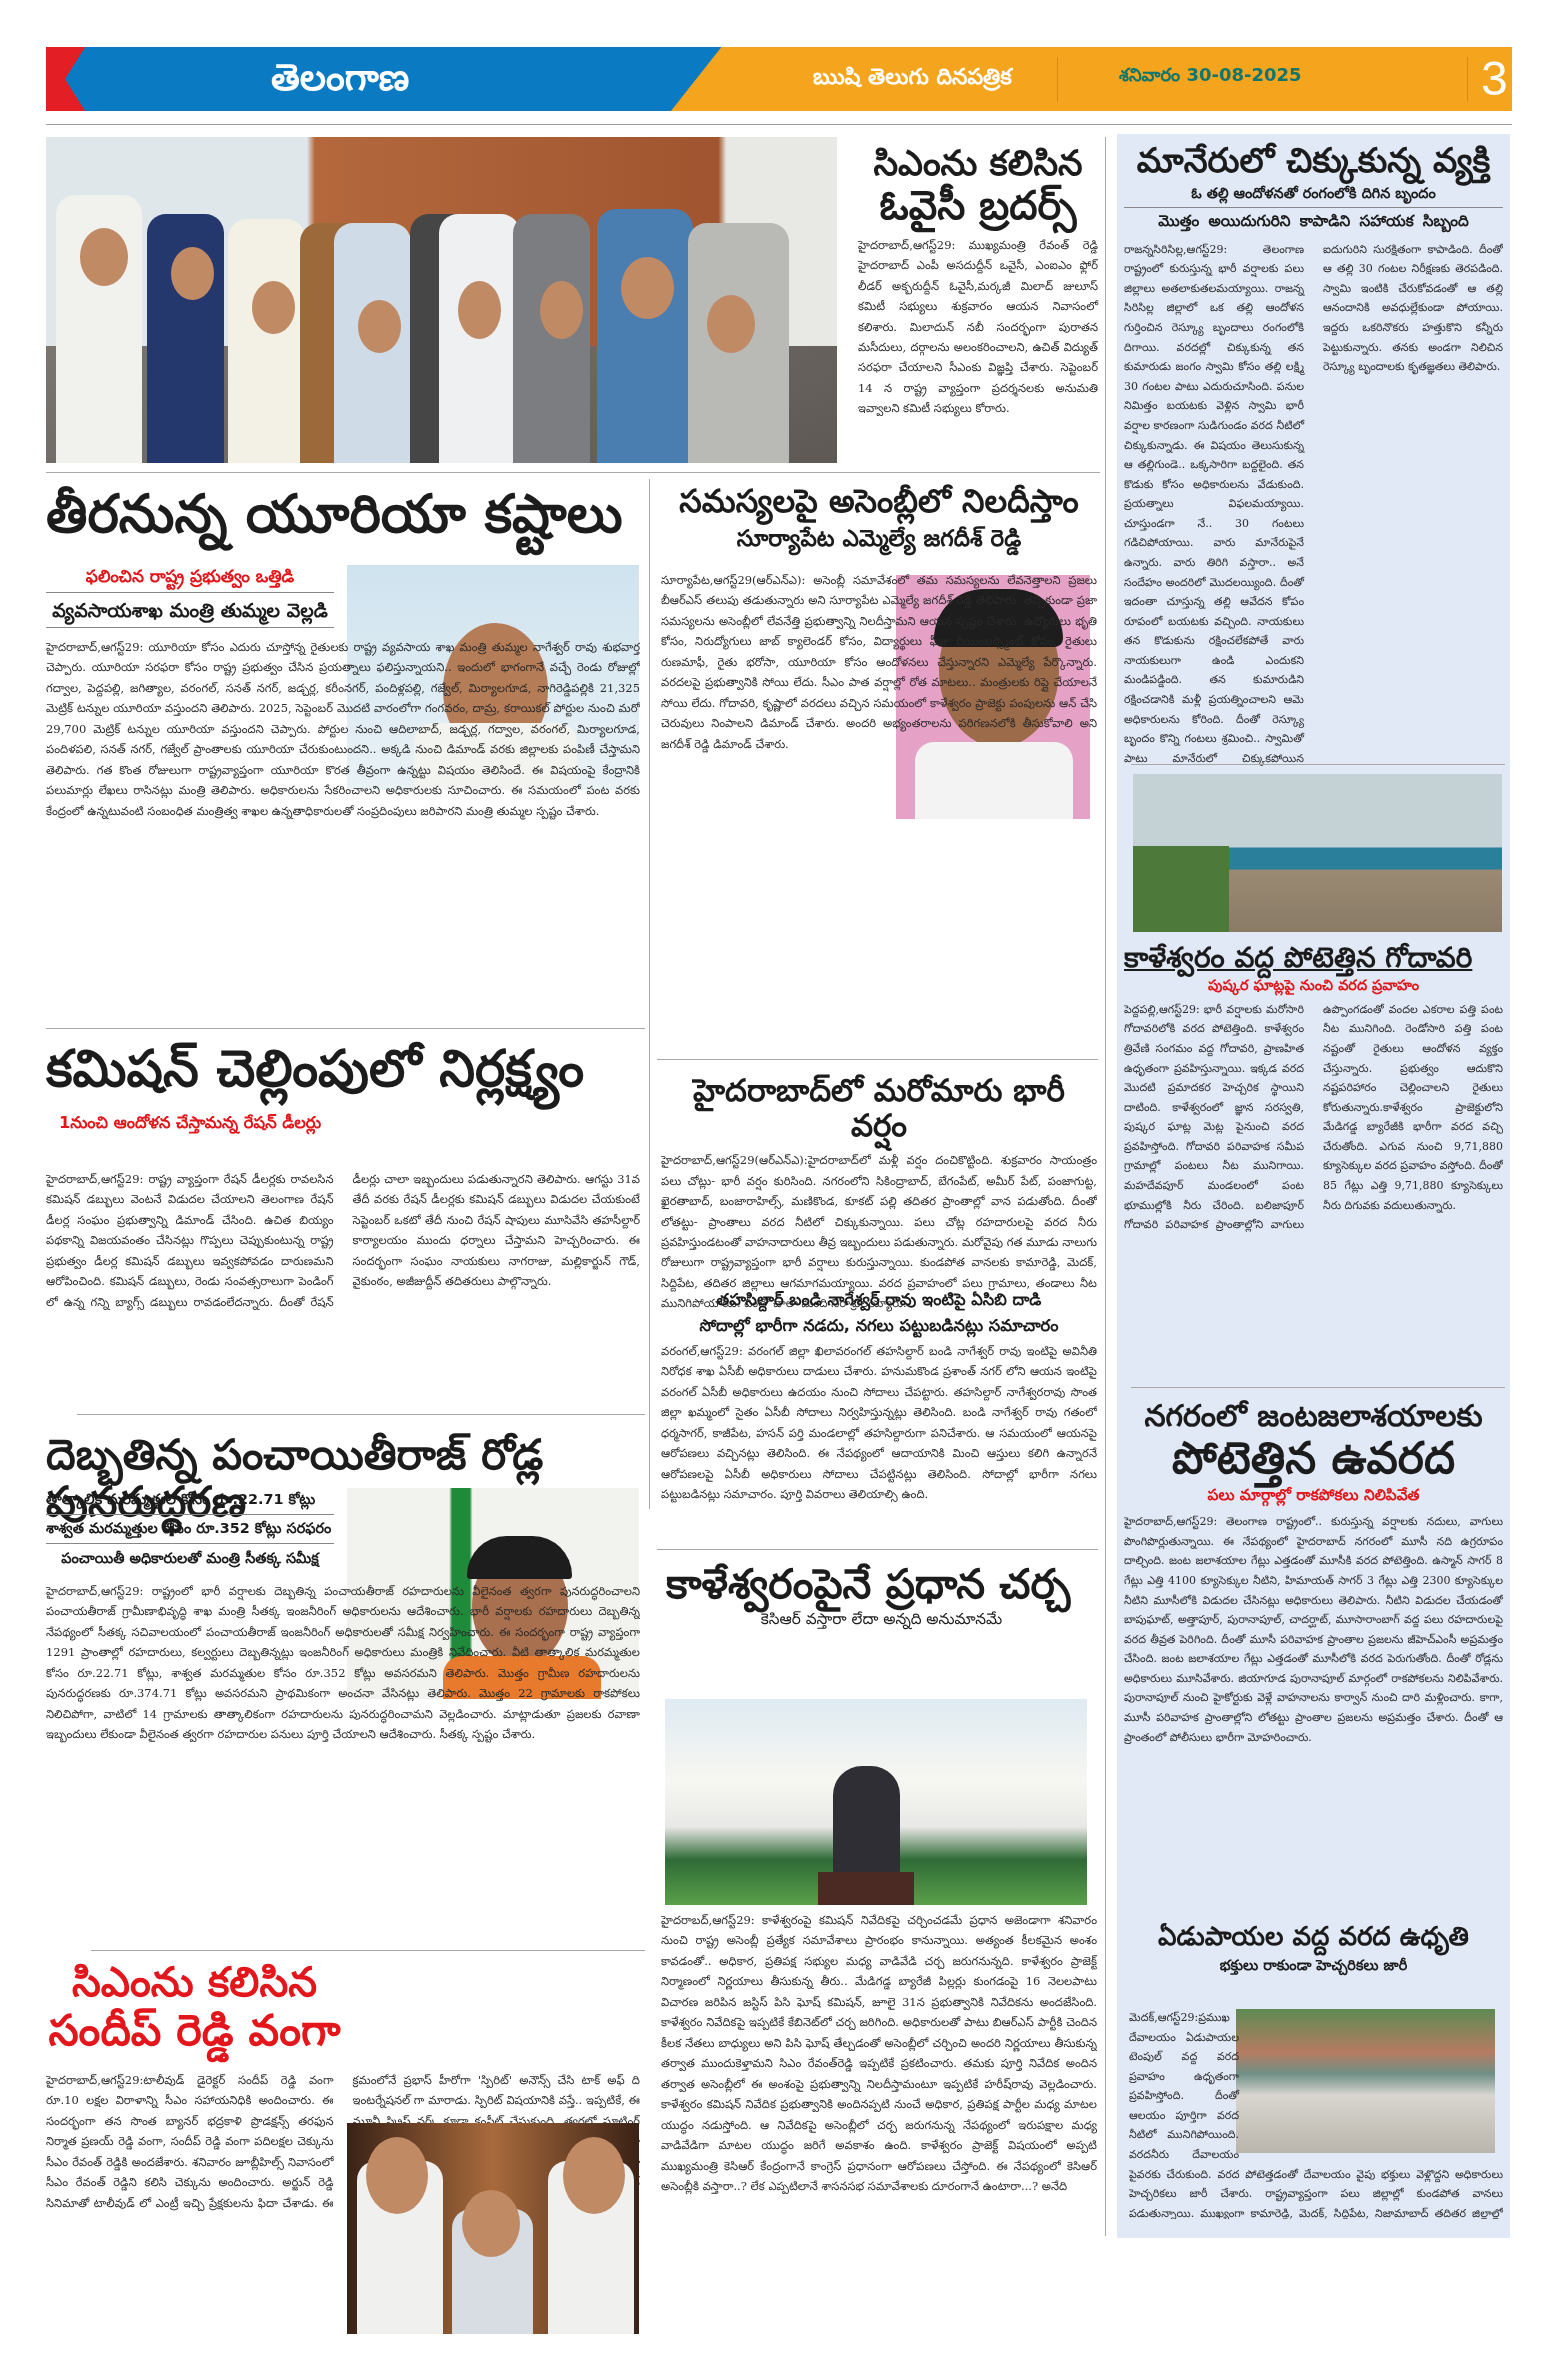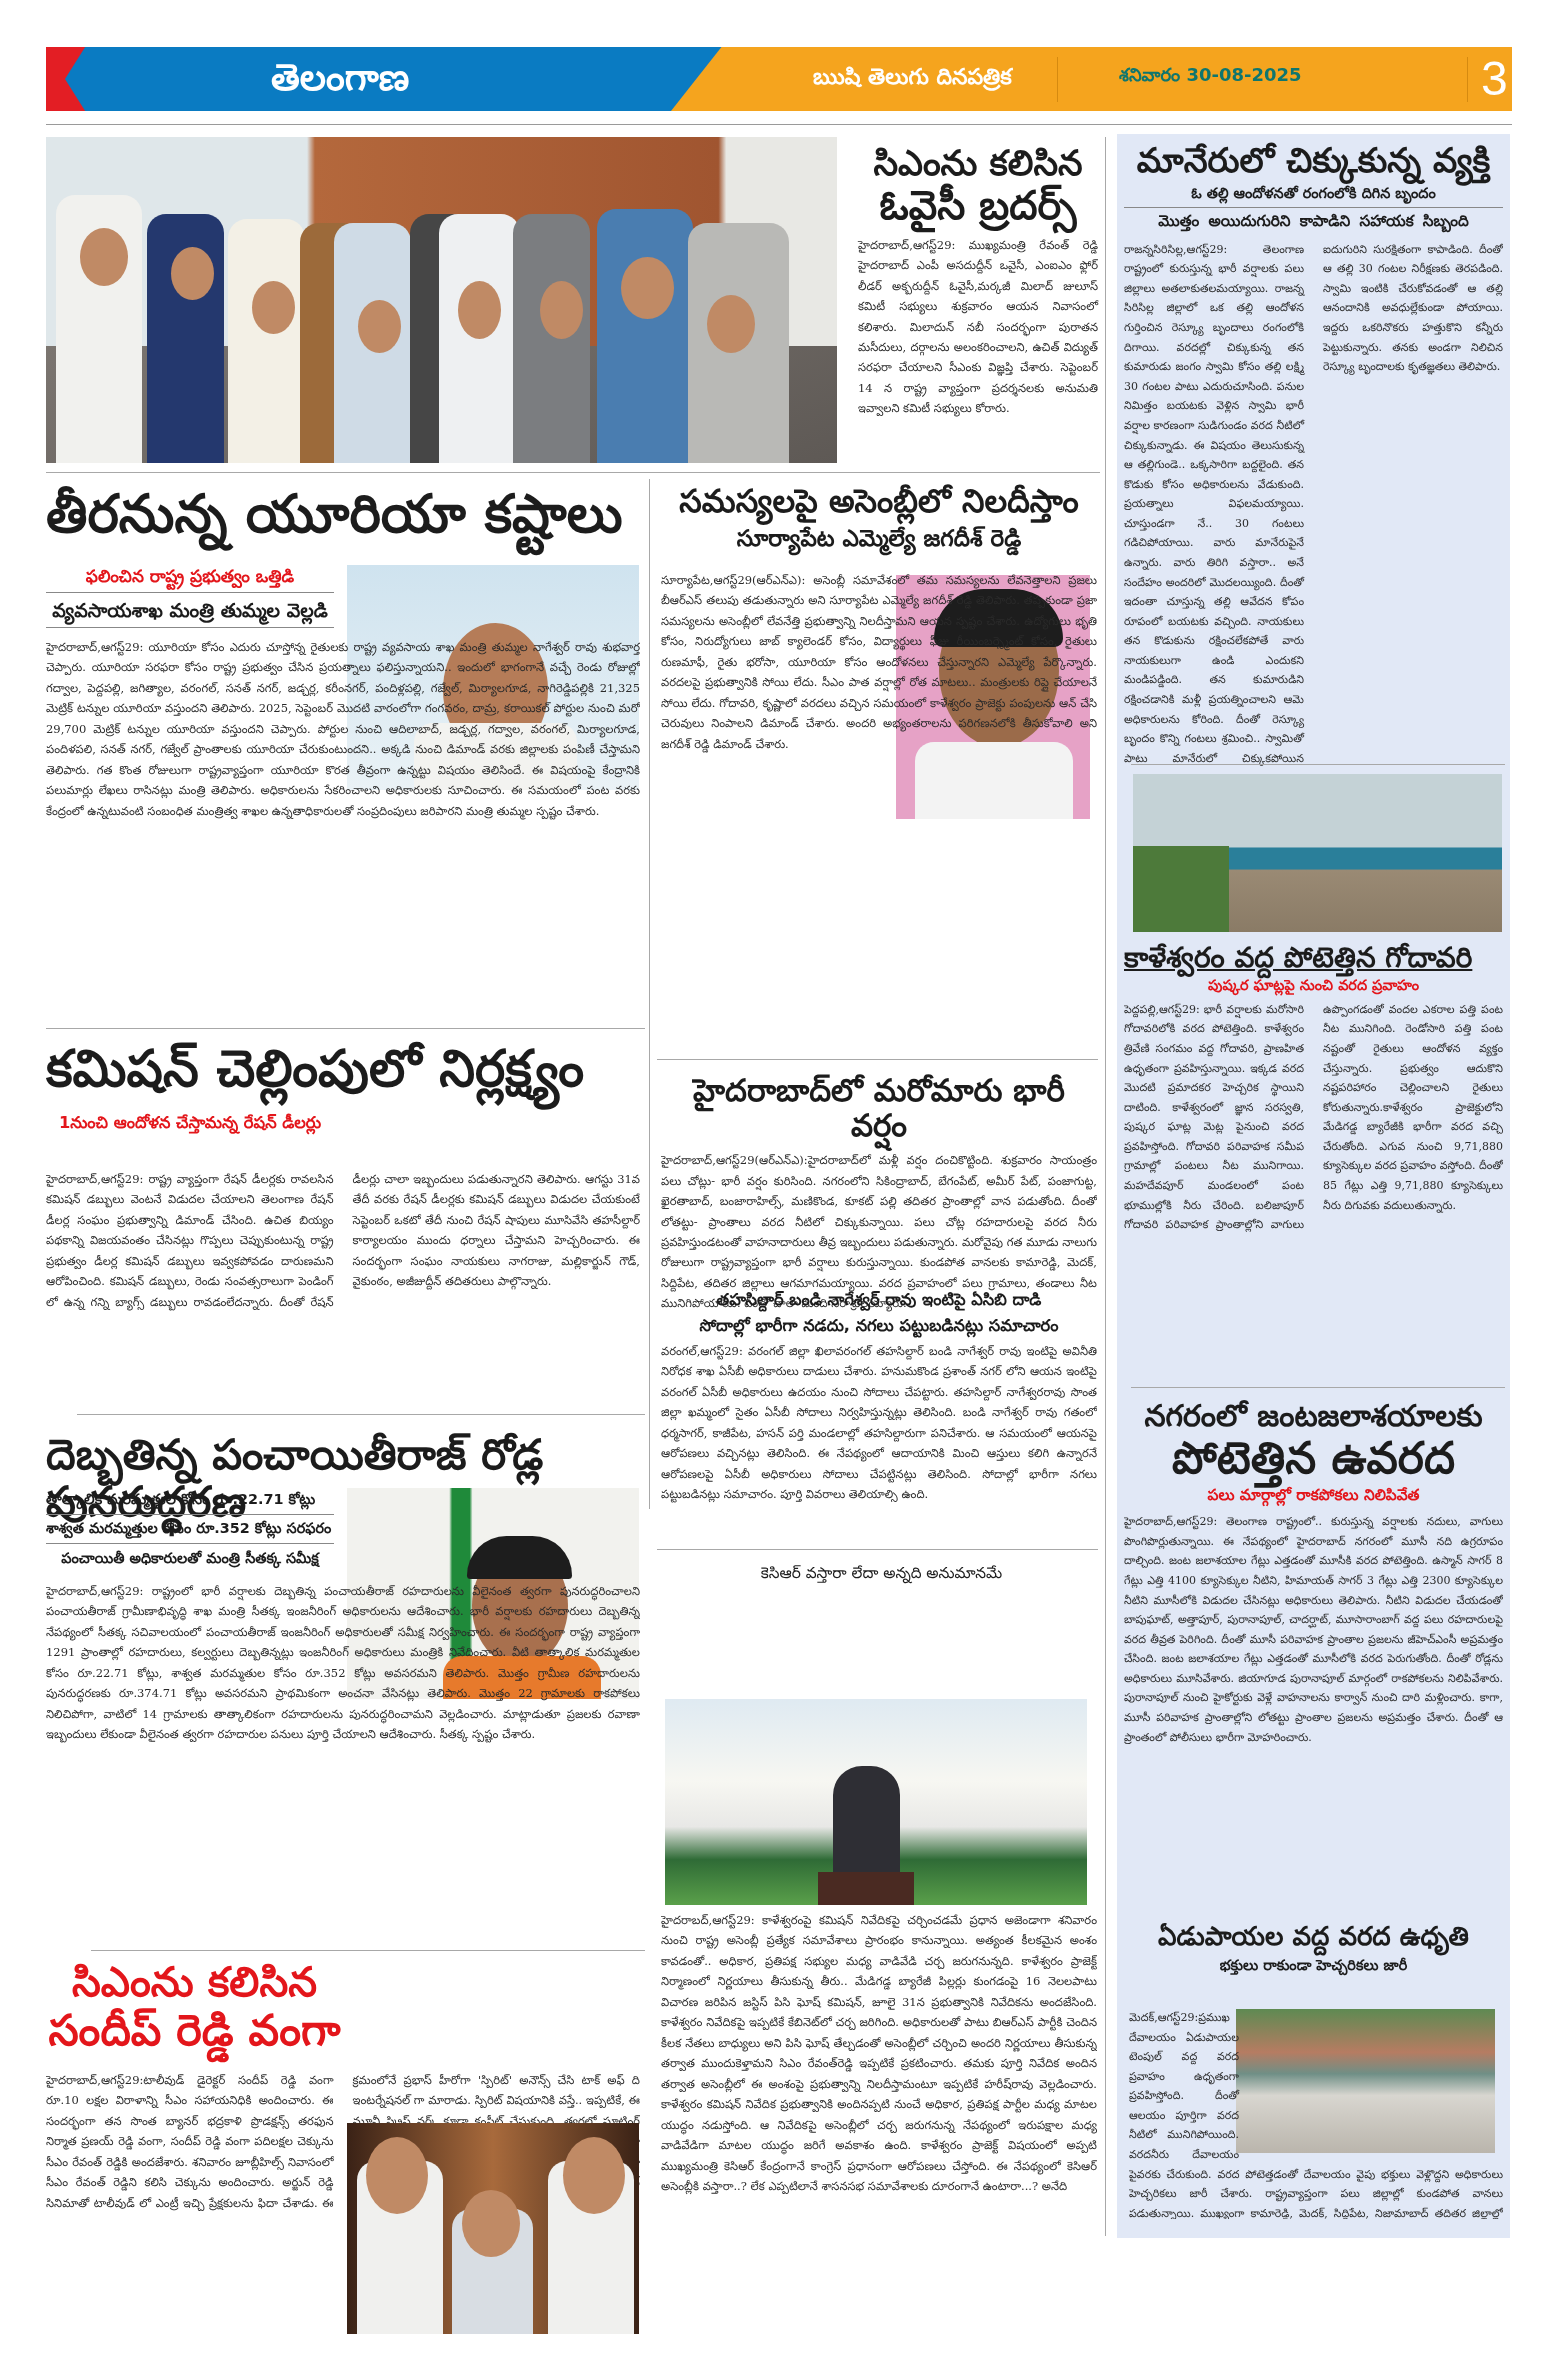--- a/index.html
+++ b/index.html
@@ -161,20 +161,21 @@
   <div style="position:absolute; left:120px; top:48px; width:105px; height:43px; background:#1d1d1d; border-radius:53px 53px 4.8px 4.8px;"></div>
   <div class="person" style="left:96px; width:158px; height:43px; background:#e77a2c;"></div>
 </div>
 <div class="art" style="left:46px; top:1581px; width:594px; height:359px; overflow:hidden;">
   <div class="body" style="font-size:11.5px; line-height:1.78;">హైదరాబాద్,ఆగస్ట్29: రాష్ట్రంలో భారీ వర్షాలకు దెబ్బతిన్న పంచాయతీరాజ్ రహదారులను వీలైనంత త్వరగా పునరుద్ధరించాలని పంచాయతీరాజ్ గ్రామీణాభివృద్ధి శాఖ మంత్రి సీతక్క ఇంజనీరింగ్ అధికారులను ఆదేశించారు. భారీ వర్షాలకు రహదారులు దెబ్బతిన్న నేపథ్యంలో సీతక్క సచివాలయంలో పంచాయతీరాజ్ ఇంజనీరింగ్ అధికారులతో సమీక్ష నిర్వహించారు. ఈ సందర్భంగా రాష్ట్ర వ్యాప్తంగా 1291 ప్రాంతాల్లో రహదారులు, కల్వర్టులు దెబ్బతిన్నట్లు ఇంజనీరింగ్ అధికారులు మంత్రికి నివేదించారు. వీటి తాత్కాలిక మరమ్మతుల కోసం రూ.22.71 కోట్లు, శాశ్వత మరమ్మతుల కోసం రూ.352 కోట్లు అవసరమని తెలిపారు. మొత్తం గ్రామీణ రహదారులను పునరుద్ధరణకు రూ.374.71 కోట్లు అవసరమని ప్రాథమికంగా అంచనా వేసినట్లు తెలిపారు. మొత్తం 22 గ్రామాలకు రాకపోకలు నిలిచిపోగా, వాటిలో 14 గ్రామాలకు తాత్కాలికంగా రహదారులను పునరుద్ధరించామని వెల్లడించారు. మాట్లాడుతూ ప్రజలకు రవాణా ఇబ్బందులు లేకుండా వీలైనంత త్వరగా రహదారుల పనులు పూర్తి చేయాలని ఆదేశించారు. సీతక్క స్పష్టం చేశారు.</div>
 </div>
 
 <div class="hrule" style="left:657px; top:1549px; width:441px;"></div>
 
 <div class="art" style="left:666px; top:1562px; width:431px;">
+  <div class="headline" style="font-size:41px;">కాళేశ్వరంపైనే ప్రధాన చర్చ</div>
   <div class="sub" style="font-size:15.3px; font-weight:normal; margin-top:1.9px;">కెసిఆర్ వస్తారా లేదా అన్నది అనుమానమే</div>
 </div>
 <div class="photo ph-assembly" style="left:665px; top:1699px; width:422px; height:206px;">
   <div style="position:absolute; left:168px; top:67px; width:67px; height:110px; background:#2e2e34; border-radius:29px 29px 4.8px 4.8px;"></div>
   <div style="position:absolute; left:153px; top:173px; width:96px; height:34px; background:#4a2a22;"></div>
 </div>
 <div class="art" style="left:661px; top:1910px; width:436px; height:326px; overflow:hidden;">
   <div class="body" style="font-size:11.5px; line-height:1.78;">హైదరాబద్,ఆగస్ట్29: కాళేశ్వరంపై కమిషన్ నివేదికపై చర్చించడమే ప్రధాన అజెండాగా శనివారం నుంచి రాష్ట్ర అసెంబ్లీ ప్రత్యేక సమావేశాలు ప్రారంభం కానున్నాయి. అత్యంత కీలకమైన అంశం కావడంతో.. అధికార, ప్రతిపక్ష సభ్యుల మధ్య వాడివేడి చర్చ జరుగనున్నది. కాళేశ్వరం ప్రాజెక్ట్ నిర్మాణంలో నిర్ణయాలు తీసుకున్న తీరు.. మేడిగడ్డ బ్యారేజీ పిల్లర్లు కుంగడంపై 16 నెలలపాటు విచారణ జరిపిన జస్టిస్ పిసి ఘోష్ కమిషన్, జూలై 31న ప్రభుత్వానికి నివేదికను అందజేసింది. కాళేశ్వరం నివేదికపై ఇప్పటికే కేబినెట్‌లో చర్చ జరిగింది. అధికారులతో పాటు బిఆర్ఎస్ పార్టీకి చెందిన కీలక నేతలు బాధ్యులు అని పిసి ఘోష్ తేల్చడంతో అసెంబ్లీలో చర్చించి అందరి నిర్ణయాలు తీసుకున్న తర్వాత ముందుకెళ్తామని సిఎం రేవంత్‌రెడ్డి ఇప్పటికే ప్రకటించారు. తమకు పూర్తి నివేదిక అందిన తర్వాత అసెంబ్లీలో ఈ అంశంపై ప్రభుత్వాన్ని నిలదీస్తామంటూ ఇప్పటికే హరీష్‌రావు వెల్లడించారు. కాళేశ్వరం కమిషన్ నివేదిక ప్రభుత్వానికి అందినప్పటి నుంచే అధికార, ప్రతిపక్ష పార్టీల మధ్య మాటల యుద్ధం నడుస్తోంది. ఆ నివేదికపై అసెంబ్లీలో చర్చ జరుగనున్న నేపథ్యంలో ఇరుపక్షాల మధ్య వాడివేడిగా మాటల యుద్ధం జరిగే అవకాశం ఉంది. కాళేశ్వరం ప్రాజెక్ట్ విషయంలో అప్పటి ముఖ్యమంత్రి కెసిఆర్ కేంద్రంగానే కాంగ్రెస్ ప్రధానంగా ఆరోపణలు చేస్తోంది. ఈ నేపథ్యంలో కెసిఆర్ అసెంబ్లీకి వస్తారా..? లేక ఎప్పటిలానే శాసనసభ సమావేశాలకు దూరంగానే ఉంటారా...? అనేది</div>
 </div>
 

